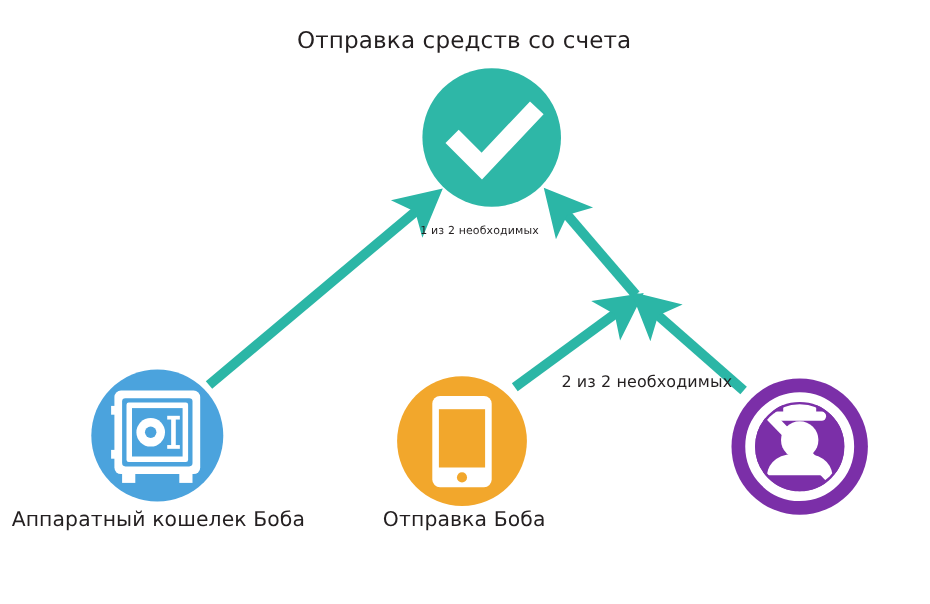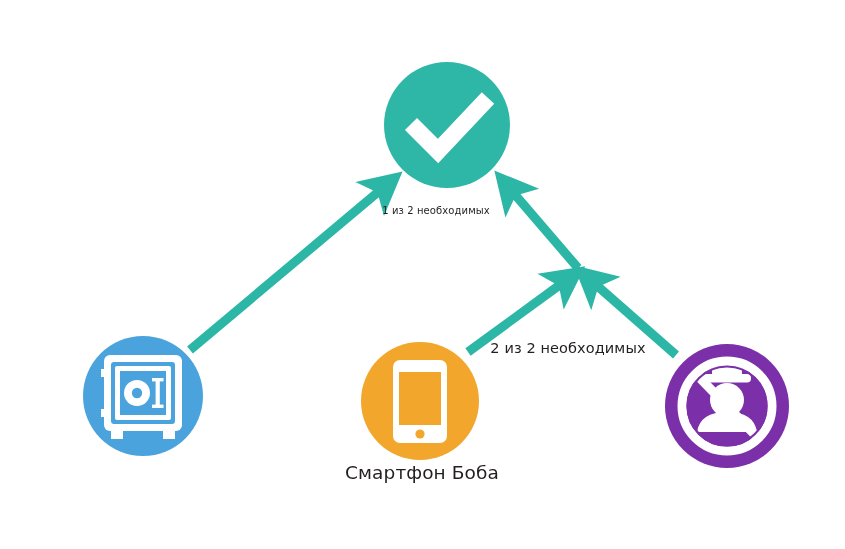--- a/index.html
+++ b/index.html
@@ -60,21 +60,21 @@
     width: 192px;
     font-size: 18.5px;
   }
   #edge-label-1 {
     left: 300px;
     top: 205px;
     width: 272px;
     font-size: 10px;
   }
   #edge-label-2 {
-    left: 432px;
+    left: 452px;
     top: 339px;
     width: 272px;
     font-size: 14.5px;
   }
 </style>
 </head>
 <body>
 
 <div id="canvas">
 
@@ -156,22 +156,24 @@
       <circle cx="420" cy="401" r="59" fill="#f2a72c"></circle>
       <rect x="360" y="340" width="124" height="124" fill="#ffffff" mask="url(#phone-mask)"></rect>
     </g>
 
     <g>
       <circle cx="727" cy="406" r="62" fill="#7b2fa8"></circle>
       <rect x="660" y="340" width="134" height="134" fill="#ffffff" mask="url(#fraud-mask)"></rect>
     </g>
   </svg>
 
+  <div class="txt" id="title-text">Отправка средств со счета</div>
 
   <div class="txt" id="edge-label-1">1 из 2 необходимых</div>
 
   <div class="txt" id="edge-label-2">2 из 2 необходимых</div>
 
+  <div class="txt" id="label-wallet">Аппаратный кошелек Боба</div>
 
-  <div class="txt" id="label-phone">Смартфон Боба</div>
+  <div class="txt" id="label-phone">Отправка Боба</div>
 
 
 </div>
 
 </body></html>

